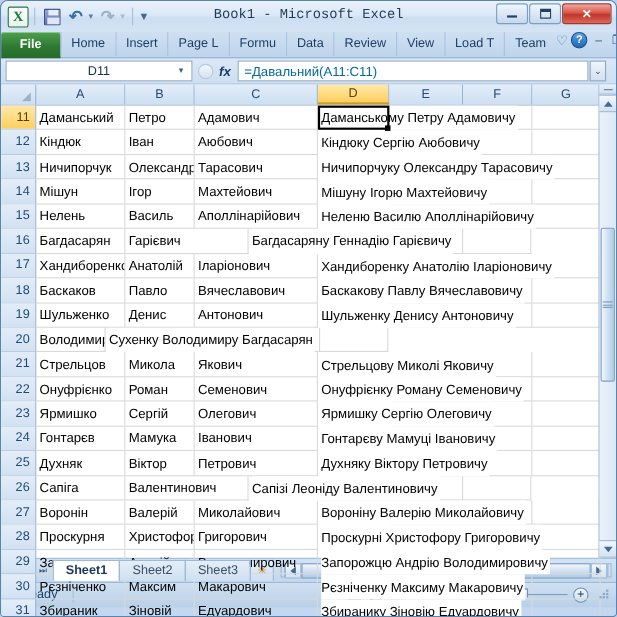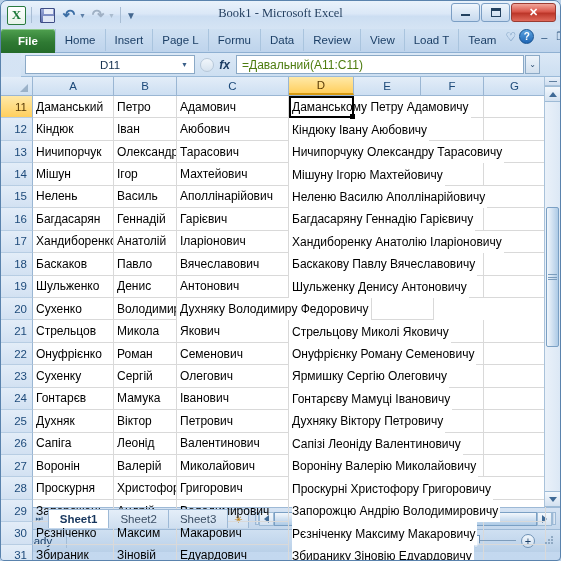--- a/index.html
+++ b/index.html
@@ -54,21 +54,21 @@
   .save-ico:after{content:"";position:absolute;left:2px;bottom:0;width:11px;height:6px;background:#dfe6f5;}
   .undo { color:#3b6ea5; font-size:15px; font-weight:bold; }
   .redo { color:#9fb0c4; font-size:15px; font-weight:bold; }
   .caret { font-size:7px; color:#5c7ea6; margin-left:-2px; }
   .caret-dim { font-size:7px; color:#a9bbce; margin-left:-2px; }
   .qat-more { font-size:10px; color:#44678f; }
 
   #wintitle {
     position:absolute; left:0; right:0; top:5px;
     text-align:center; font-size:12.5px; color:#1f3b5c;
-    font-family:Liberation Serif, serif;
+    font-family:Liberation Mono, monospace;
   }
   .wbtns { position:absolute; right:4px; top:2px; display:flex; gap:1px; }
   .wbtn {
     width:29px; height:19px; border-radius:3px;
     border:1px solid #7b9ec4;
     background:linear-gradient(180deg,#f0f6fc,#c6d9ee);
     display:flex;align-items:center;justify-content:center;
     font-size:11px; color:#23415f;
   }
   .wbtn.close {
@@ -108,43 +108,42 @@
     color:#fff;font-size:10px;font-weight:bold;
     display:flex;align-items:center;justify-content:center;
     border:1px solid #16518f;
   }
   .rb-ico{font-size:11px;color:#2b527c;width:14px;text-align:center;}
 
   
   #formulabar {
     height: 24px;
     background: linear-gradient(180deg,#dbe8f6,#cddff1);
-    display:flex; align-items:center; padding: 2px 20px 2px 4px;
+    display:flex; align-items:center; padding: 2px 9px 2px 4px;
     border-bottom:1px solid #9bbad8;
-    margin-left:20px;
   }
   #namebox {
     width: 170px; height:19px;
     background:#fff; border:1px solid #8ba9c6;
     display:flex; align-items:center; justify-content:center;
     position:relative; font-size:11.5px; color:#16314f;
   }
   #namebox .nb-caret{position:absolute; right:6px; font-size:7px; color:#3a5f88;}
   .fbtn-group{display:flex;align-items:center;gap:1px;margin:0 3px;}
   .fbtn{
     width:17px;height:17px;border-radius:2px;
     display:flex;align-items:center;justify-content:center;
     font-size:11px; color:#9fb2c6;
   }
   .fbtn.fx{color:#1b3c63; font-style:italic; font-family:Liberation Sans, sans-serif; font-size:12px; font-weight:bold;}
   .fcircle{width:14px;height:14px;border-radius:50%;background:linear-gradient(180deg,#f1f6fb,#d7e3ef);border:1px solid #b7c8d9;}
   #formulainput{
     flex:1; height:19px; background:#fff; border:1px solid #8ba9c6;
     display:flex;align-items:center; padding-left:5px;
-    font-size:12px; color:#4d7c0f; position:relative;
+    font-size:12px; color:#0369a1; position:relative;
   }
   #fbexpand{
     width:15px;height:19px; margin-left:1px;
     background:linear-gradient(180deg,#eef4fa,#d3e0ee);
     border:1px solid #8ba9c6;
     display:flex;align-items:center;justify-content:center;
     font-size:8px; color:#2c4e74;
   }
 
   
@@ -437,21 +436,21 @@
           <div class="cell cE"></div>
           <div class="cell cF"></div>
           <div class="cell cG"></div>
         </div>
         <div class="row">
           <div class="rh">12</div>
           <div class="cell cA">Кіндюк</div>
           <div class="cell cB">Іван</div>
           <div class="cell cC">Аюбович</div>
           <div class="dwrap">
-            <div class="dtext">Кіндюку Івану Аюбовичу</div>
+            <div class="dtext">Кіндюку Сергію Аюбовичу</div>
           </div>
           <div class="cell cE"></div>
           <div class="cell cF"></div>
           <div class="cell cG"></div>
         </div>
         <div class="row">
           <div class="rh">13</div>
           <div class="cell cA">Ничипорчук</div>
           <div class="cell cB">Олександр</div>
           <div class="cell cC">Тарасович</div>
@@ -482,21 +481,20 @@
           <div class="dwrap">
             <div class="dtext">Неленю Василю Аполлінарійовичу</div>
           </div>
           <div class="cell cE"></div>
           <div class="cell cF"></div>
           <div class="cell cG"></div>
         </div>
         <div class="row">
           <div class="rh">16</div>
           <div class="cell cA">Багдасарян</div>
-          <div class="cell cB">Геннадій</div>
           <div class="cell cC">Гарієвич</div>
           <div class="dwrap">
             <div class="dtext">Багдасаряну Геннадію Гарієвичу</div>
           </div>
           <div class="cell cE"></div>
           <div class="cell cF"></div>
           <div class="cell cG"></div>
         </div>
         <div class="row">
           <div class="rh">17</div>
@@ -529,24 +527,23 @@
           <div class="cell cC">Антонович</div>
           <div class="dwrap">
             <div class="dtext">Шульженку Денису Антоновичу</div>
           </div>
           <div class="cell cE"></div>
           <div class="cell cF"></div>
           <div class="cell cG"></div>
         </div>
         <div class="row">
           <div class="rh">20</div>
-          <div class="cell cA">Сухенко</div>
           <div class="cell cB">Володимир</div>
           <div class="dwrap">
-            <div class="dtext">Духняку Володимиру Федоровичу</div>
+            <div class="dtext">Сухенку Володимиру Багдасарян</div>
           </div>
           <div class="cell cE"></div>
           <div class="cell cF"></div>
           <div class="cell cG"></div>
         </div>
         <div class="row">
           <div class="rh">21</div>
           <div class="cell cA">Стрельцов</div>
           <div class="cell cB">Микола</div>
           <div class="cell cC">Якович</div>
@@ -564,21 +561,21 @@
           <div class="cell cC">Семенович</div>
           <div class="dwrap">
             <div class="dtext">Онуфрієнку Роману Семеновичу</div>
           </div>
           <div class="cell cE"></div>
           <div class="cell cF"></div>
           <div class="cell cG"></div>
         </div>
         <div class="row">
           <div class="rh">23</div>
-          <div class="cell cA">Сухенку</div>
+          <div class="cell cA">Ярмишко</div>
           <div class="cell cB">Сергій</div>
           <div class="cell cC">Олегович</div>
           <div class="dwrap">
             <div class="dtext">Ярмишку Сергію Олеговичу</div>
           </div>
           <div class="cell cE"></div>
           <div class="cell cF"></div>
           <div class="cell cG"></div>
         </div>
         <div class="row">
@@ -601,21 +598,20 @@
           <div class="dwrap">
             <div class="dtext">Духняку Віктору Петровичу</div>
           </div>
           <div class="cell cE"></div>
           <div class="cell cF"></div>
           <div class="cell cG"></div>
         </div>
         <div class="row">
           <div class="rh">26</div>
           <div class="cell cA">Сапіга</div>
-          <div class="cell cB">Леонід</div>
           <div class="cell cC">Валентинович</div>
           <div class="dwrap">
             <div class="dtext">Сапізі Леоніду Валентиновичу</div>
           </div>
           <div class="cell cE"></div>
           <div class="cell cF"></div>
           <div class="cell cG"></div>
         </div>
         <div class="row">
           <div class="rh">27</div>

